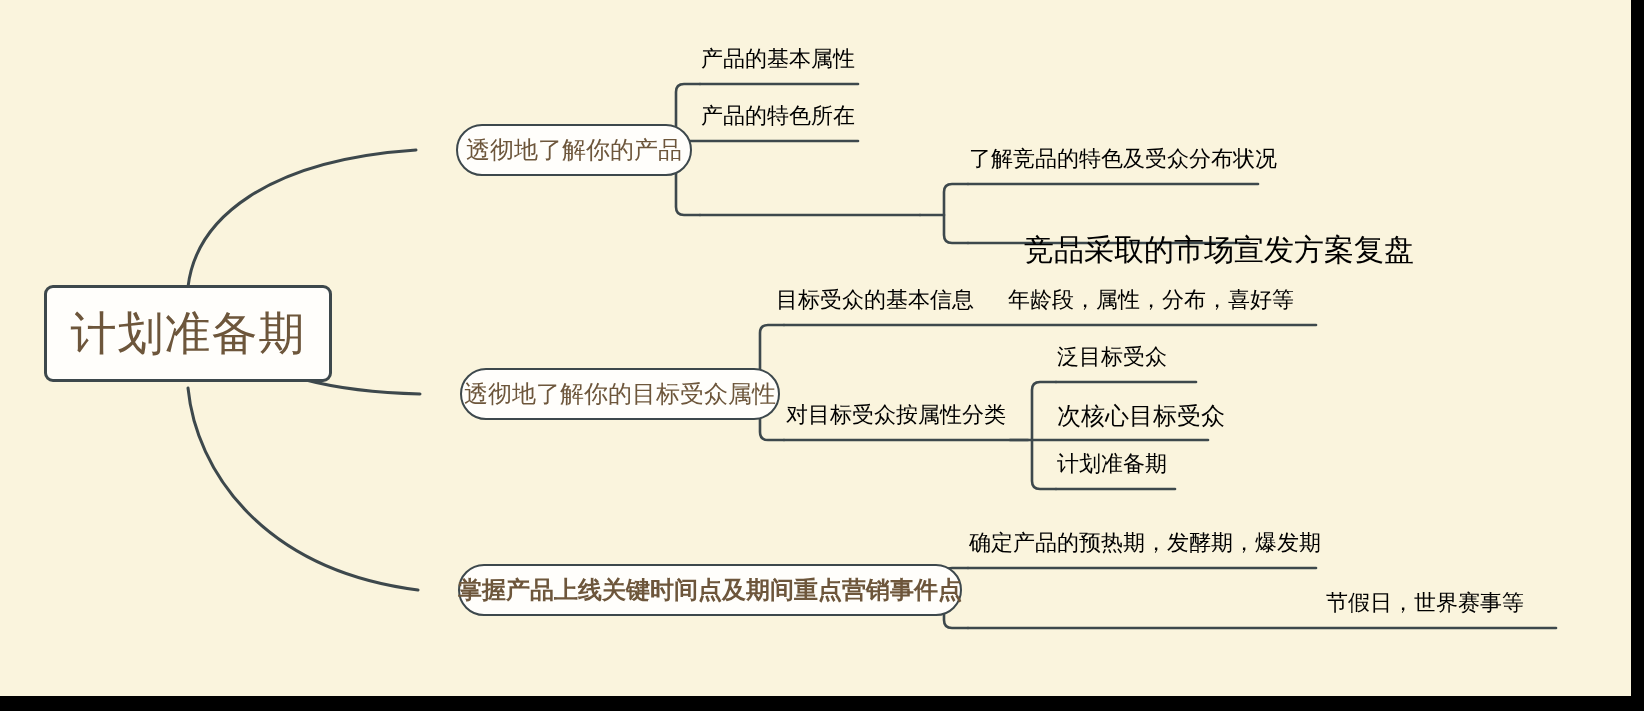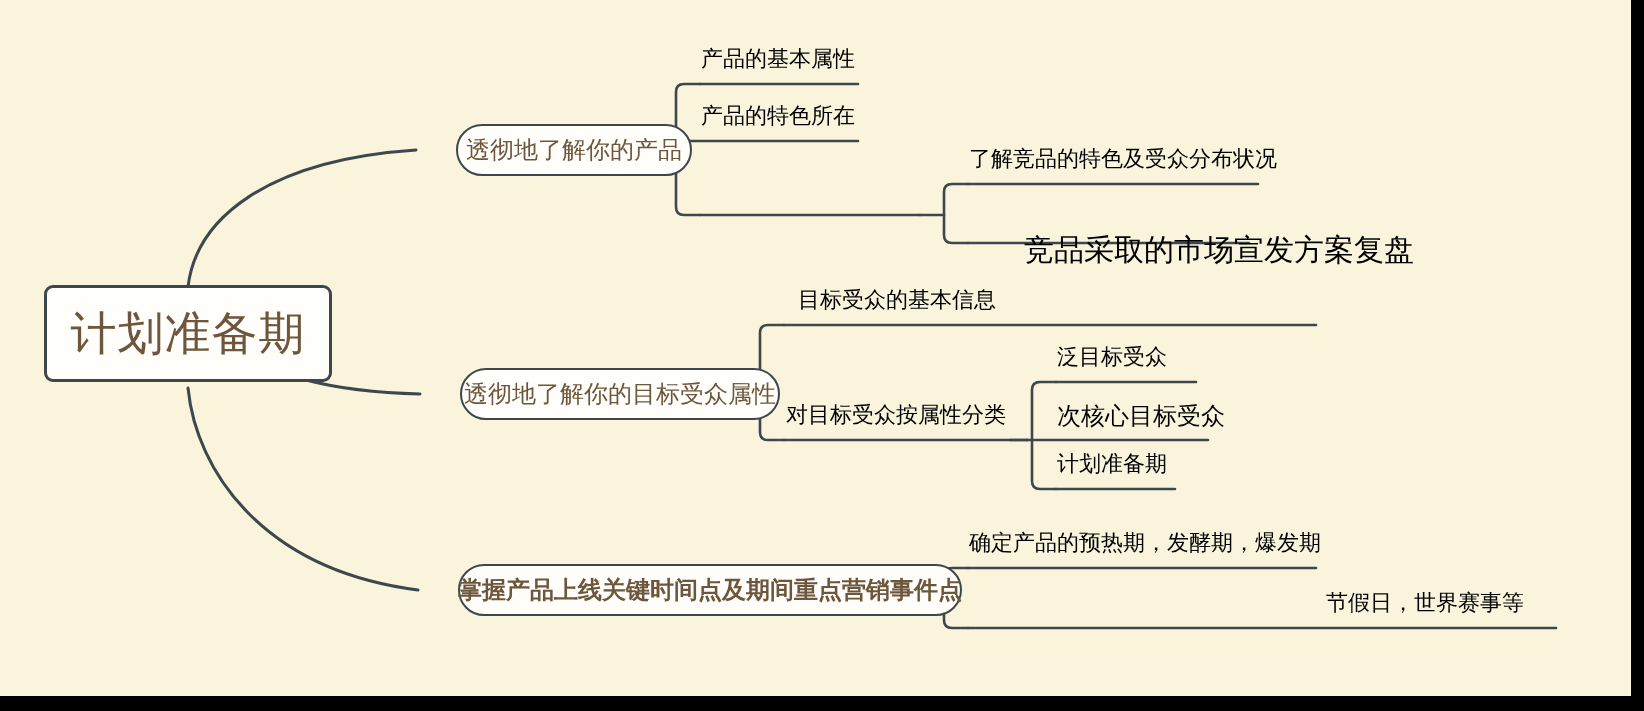--- a/index.html
+++ b/index.html
@@ -149,24 +149,27 @@
 
 
     <div class="leaf" style="left:969px; top:148px; font-size:22px;">
       <span>了解竞品的特色及受众分布状况</span>
     </div>
 
     <div class="leaf" style="left:1024px; top:207px; font-size:30px;margin-top:28px;">
       <span>竞品采取的市场宣发方案复盘</span>
     </div>
 
-    <div class="leaf" style="left:798px; top:289px; font-size:22px;">
+    <div class="leaf" style="left:776px; top:289px; font-size:22px;">
       <span>目标受众的基本信息</span>
     </div>
 
+    <div class="leaf" style="left:1008px; top:289px; font-size:22px;">
+      <span>年龄段，属性，分布，喜好等</span>
+    </div>
 
     <div class="leaf" style="left:786px; top:404px; font-size:22px;">
       <span>对目标受众按属性分类</span>
     </div>
 
     <div class="leaf" style="left:1057px; top:346px; font-size:22px;">
       <span>泛目标受众</span>
     </div>
 
     <div class="leaf" style="left:1057px; top:404px; font-size:24px;">

